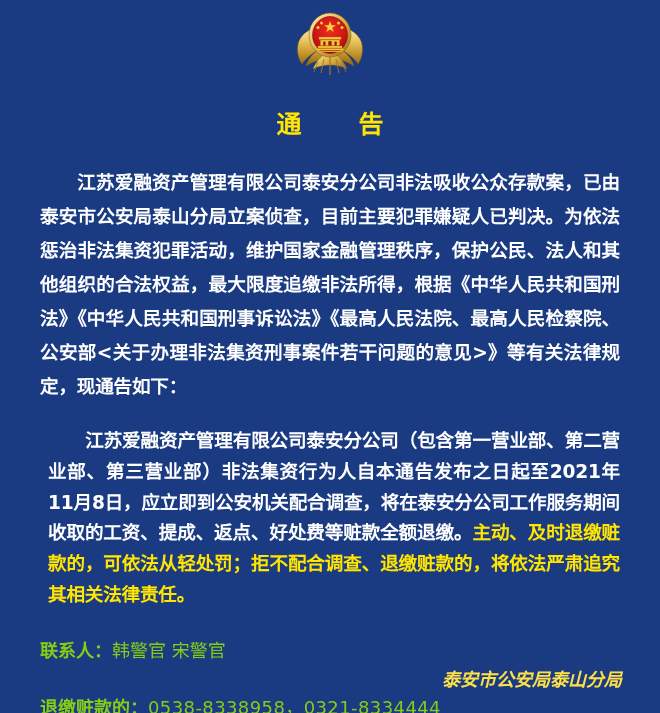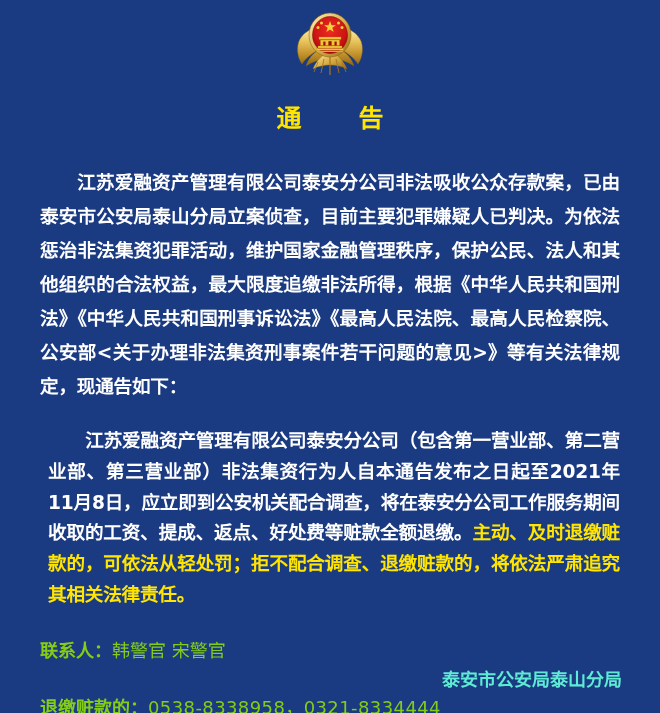--- a/index.html
+++ b/index.html
@@ -28,21 +28,21 @@
     height: 72px;
     display: flex;
     align-items: center;
     justify-content: center;
   }
   .emblem-svg { display: block; }
 
   
   .doc-title {
     position: absolute;
-    top: 102px;
+    top: 108px;
     left: 0;
     width: 100%;
     text-align: center;
     color: #ffe500;
     font-size: 25px;
     font-weight: bold;
     letter-spacing: 16px;
     text-indent: 16px;
     line-height: 34px;
     font-family: "DejaVu Sans", "Liberation Sans", sans-serif;
@@ -92,25 +92,26 @@
   }
   .contact-value { color: #84cc16; }
   .contact-value.mono { letter-spacing: 0.4px; }
 
   
   .signature {
     position: absolute;
     right: 38px;
     bottom: 18px;
     text-align: right;
-    color: #5eead4;
+    color: #fde047;
     font-size: 18px;
     line-height: 31px;
     font-weight: bold;
     font-family: "DejaVu Sans", "Liberation Sans", sans-serif;
+    font-style: italic;
   }
   .signature div { white-space: nowrap; }
 </style>
 </head>
 <body>
 
 <div class="notice-page">
 
   <div class="emblem-wrap">
     <svg class="emblem-svg" width="76" height="66" viewBox="0 0 76 66">

